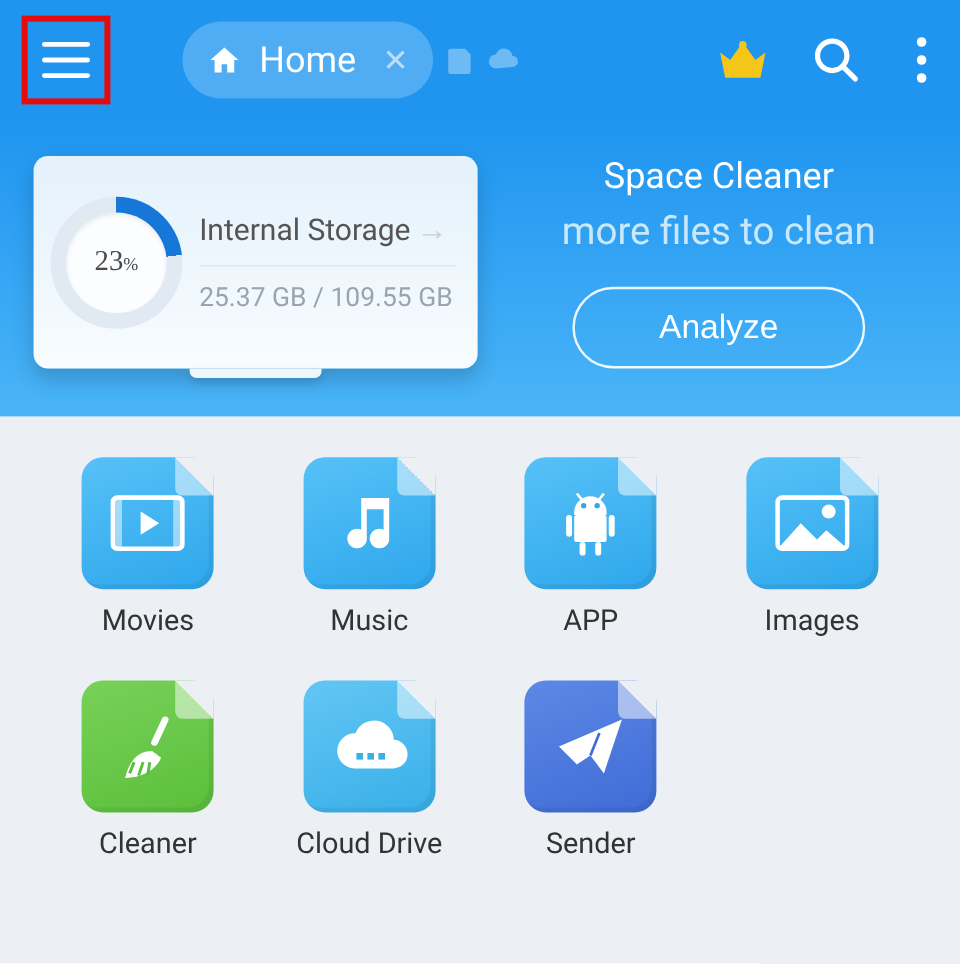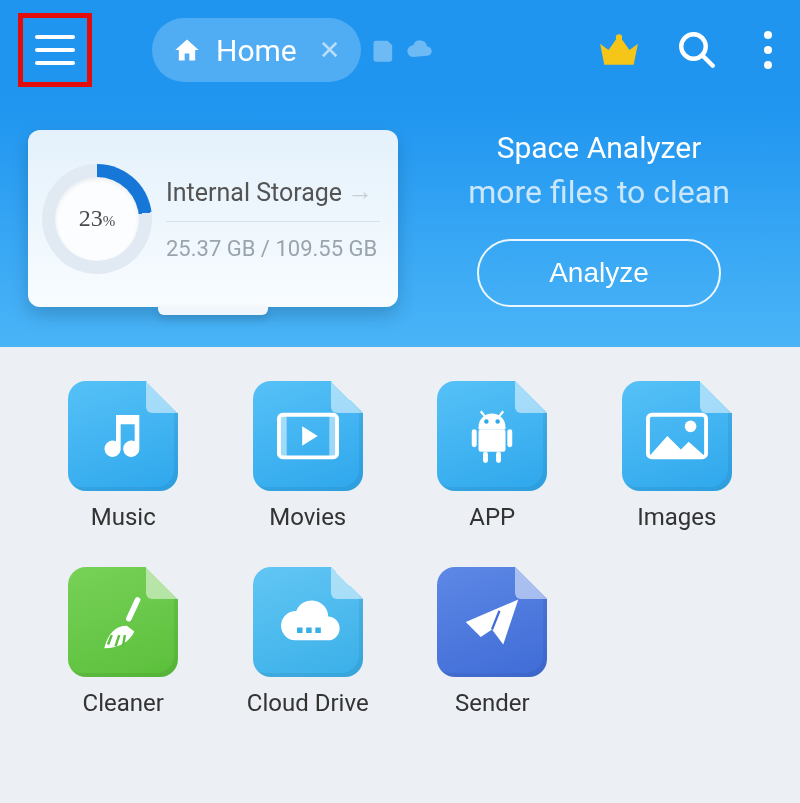--- a/index.html
+++ b/index.html
@@ -195,47 +195,47 @@
         <div class="storage-title">
           <span>Internal Storage</span>
           <span class="arrow">→</span>
         </div>
         <div class="storage-divider"></div>
         <div class="storage-sub">25.37 GB / 109.55 GB</div>
       </div>
     </div>
 
     <div class="analyzer">
-      <div class="analyzer-title">Space Analyzer</div>
+      <div class="analyzer-title">Space Cleaner</div>
       <div class="analyzer-sub">more files to clean</div>
       <button class="analyze-btn">Analyze</button>
     </div>
   </div>
 
   <div class="grid">
-
-    <div class="tile">
-      <div class="tile-icon c-blue">
-        <svg width="56" height="56" viewBox="0 0 24 24" class="svg-white">
-            <path d="M9 3v11.3A3.5 3.5 0 1 0 11 18V7h6v7.3A3.5 3.5 0 1 0 19 18V3z"></path>
-          </svg>
-      </div>
-      <div class="tile-label">Music</div>
-    </div>
 
     <div class="tile">
       <div class="tile-icon c-blue">
         <svg width="62" height="50" viewBox="0 0 32 24" class="svg-white">
           <rect x="1" y="1" width="30" height="22" rx="2" fill="none" stroke="#fff" stroke-width="2"></rect>
           <rect x="1" y="1" width="4" height="22" fill="#fff" opacity="0.5"></rect>
           <rect x="27" y="1" width="4" height="22" fill="#fff" opacity="0.5"></rect>
           <polygon points="13,7 21,12 13,17"></polygon>
         </svg>
       </div>
       <div class="tile-label">Movies</div>
+    </div>
+
+    <div class="tile">
+      <div class="tile-icon c-blue">
+        <svg width="56" height="56" viewBox="0 0 24 24" class="svg-white">
+            <path d="M9 3v11.3A3.5 3.5 0 1 0 11 18V7h6v7.3A3.5 3.5 0 1 0 19 18V3z"></path>
+          </svg>
+      </div>
+      <div class="tile-label">Music</div>
     </div>
 
     <div class="tile">
       <div class="tile-icon c-blue">
         <svg width="54" height="60" viewBox="0 0 24 26" class="svg-white">
           <path d="M6 9a6 6 0 0 1 12 0v1H6z"></path>
             <rect x="6" y="10" width="12" height="10" rx="1"></rect>
           <rect x="3" y="10" width="2.2" height="8" rx="1.1"></rect>
             <rect x="18.8" y="10" width="2.2" height="8" rx="1.1"></rect>
           <rect x="8" y="20" width="2.2" height="5" rx="1.1"></rect>

